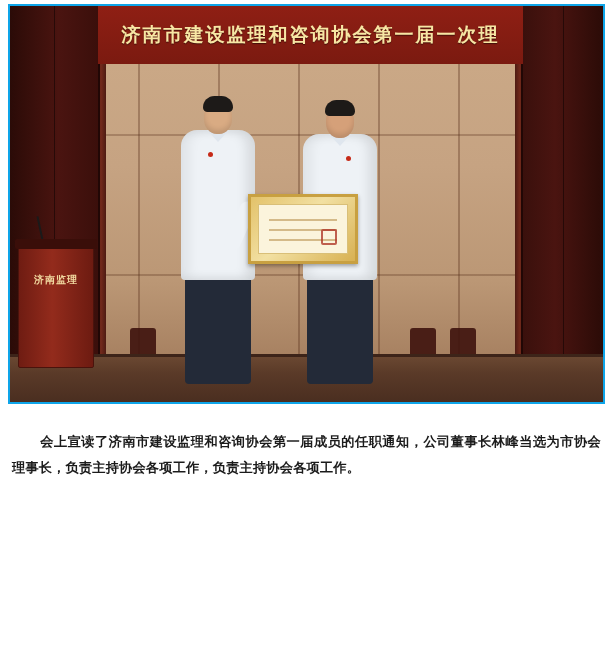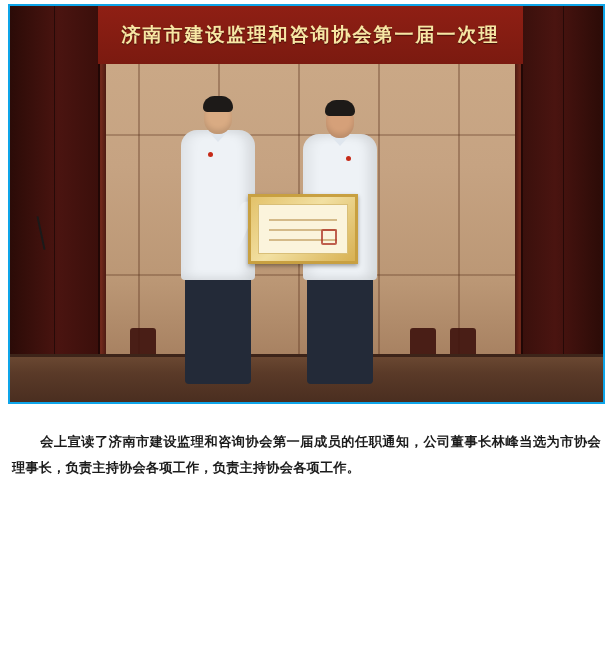--- a/index.html
+++ b/index.html
@@ -310,20 +310,24 @@
       <span class="banner-text">济南市建设监理和咨询协会第一届一次理</span>
     </div>
 
     <div class="chair" style="left:120px;"></div>
     <div class="chair" style="left:400px;"></div>
     <div class="chair" style="left:440px;"></div>
 
     <div class="floor"></div>
 
     <div class="mic"></div>
+    <div class="podium">
+      <div class="podium-top"></div>
+      <div class="podium-label">济南监理</div>
+    </div>
 
     <div class="person" id="person-left">
       <div class="legs"></div>
       <div class="body"></div>
       <div class="collar"></div>
       <div class="badge-dot"></div>
       <div class="head"></div>
       <div class="hair"></div>
     </div>
 

